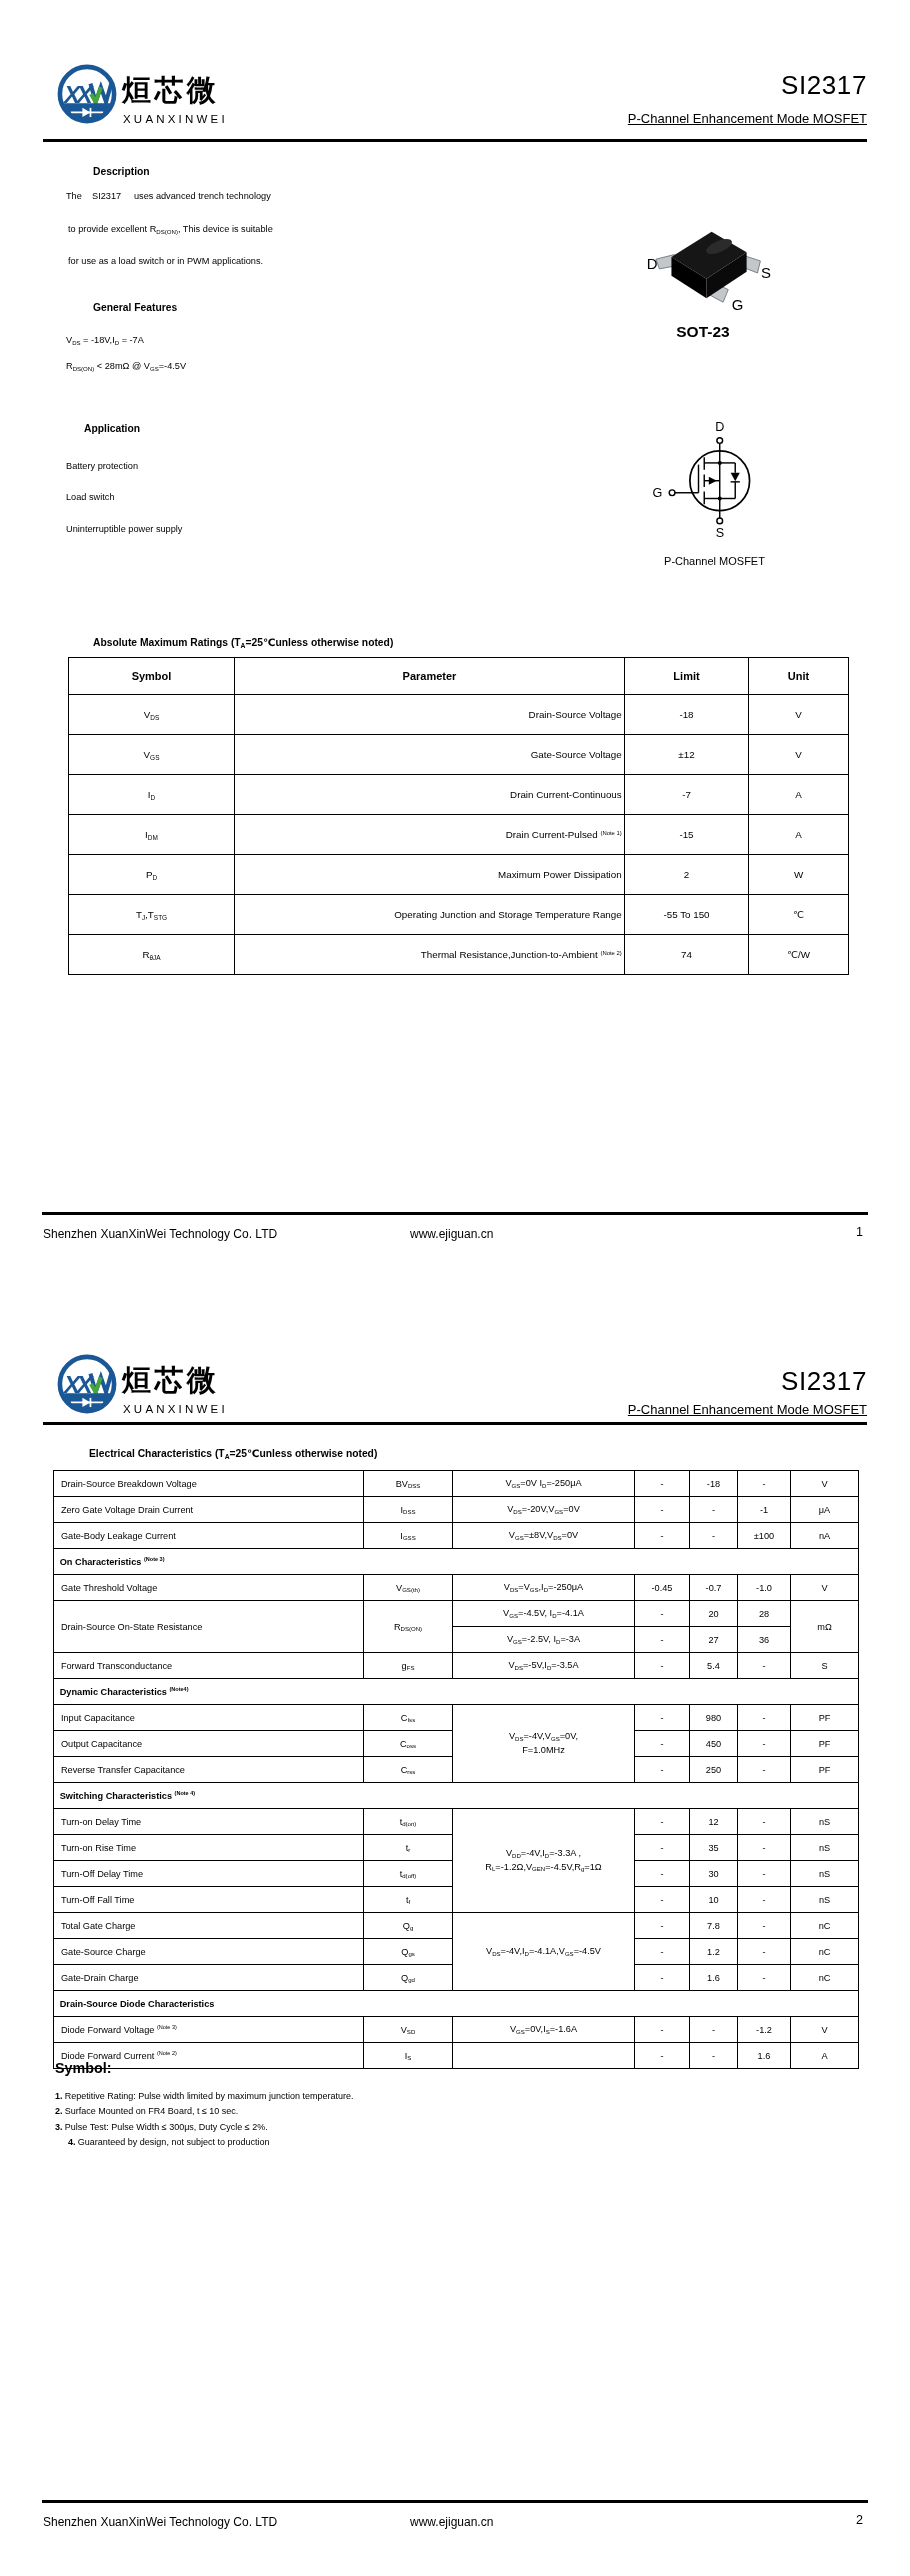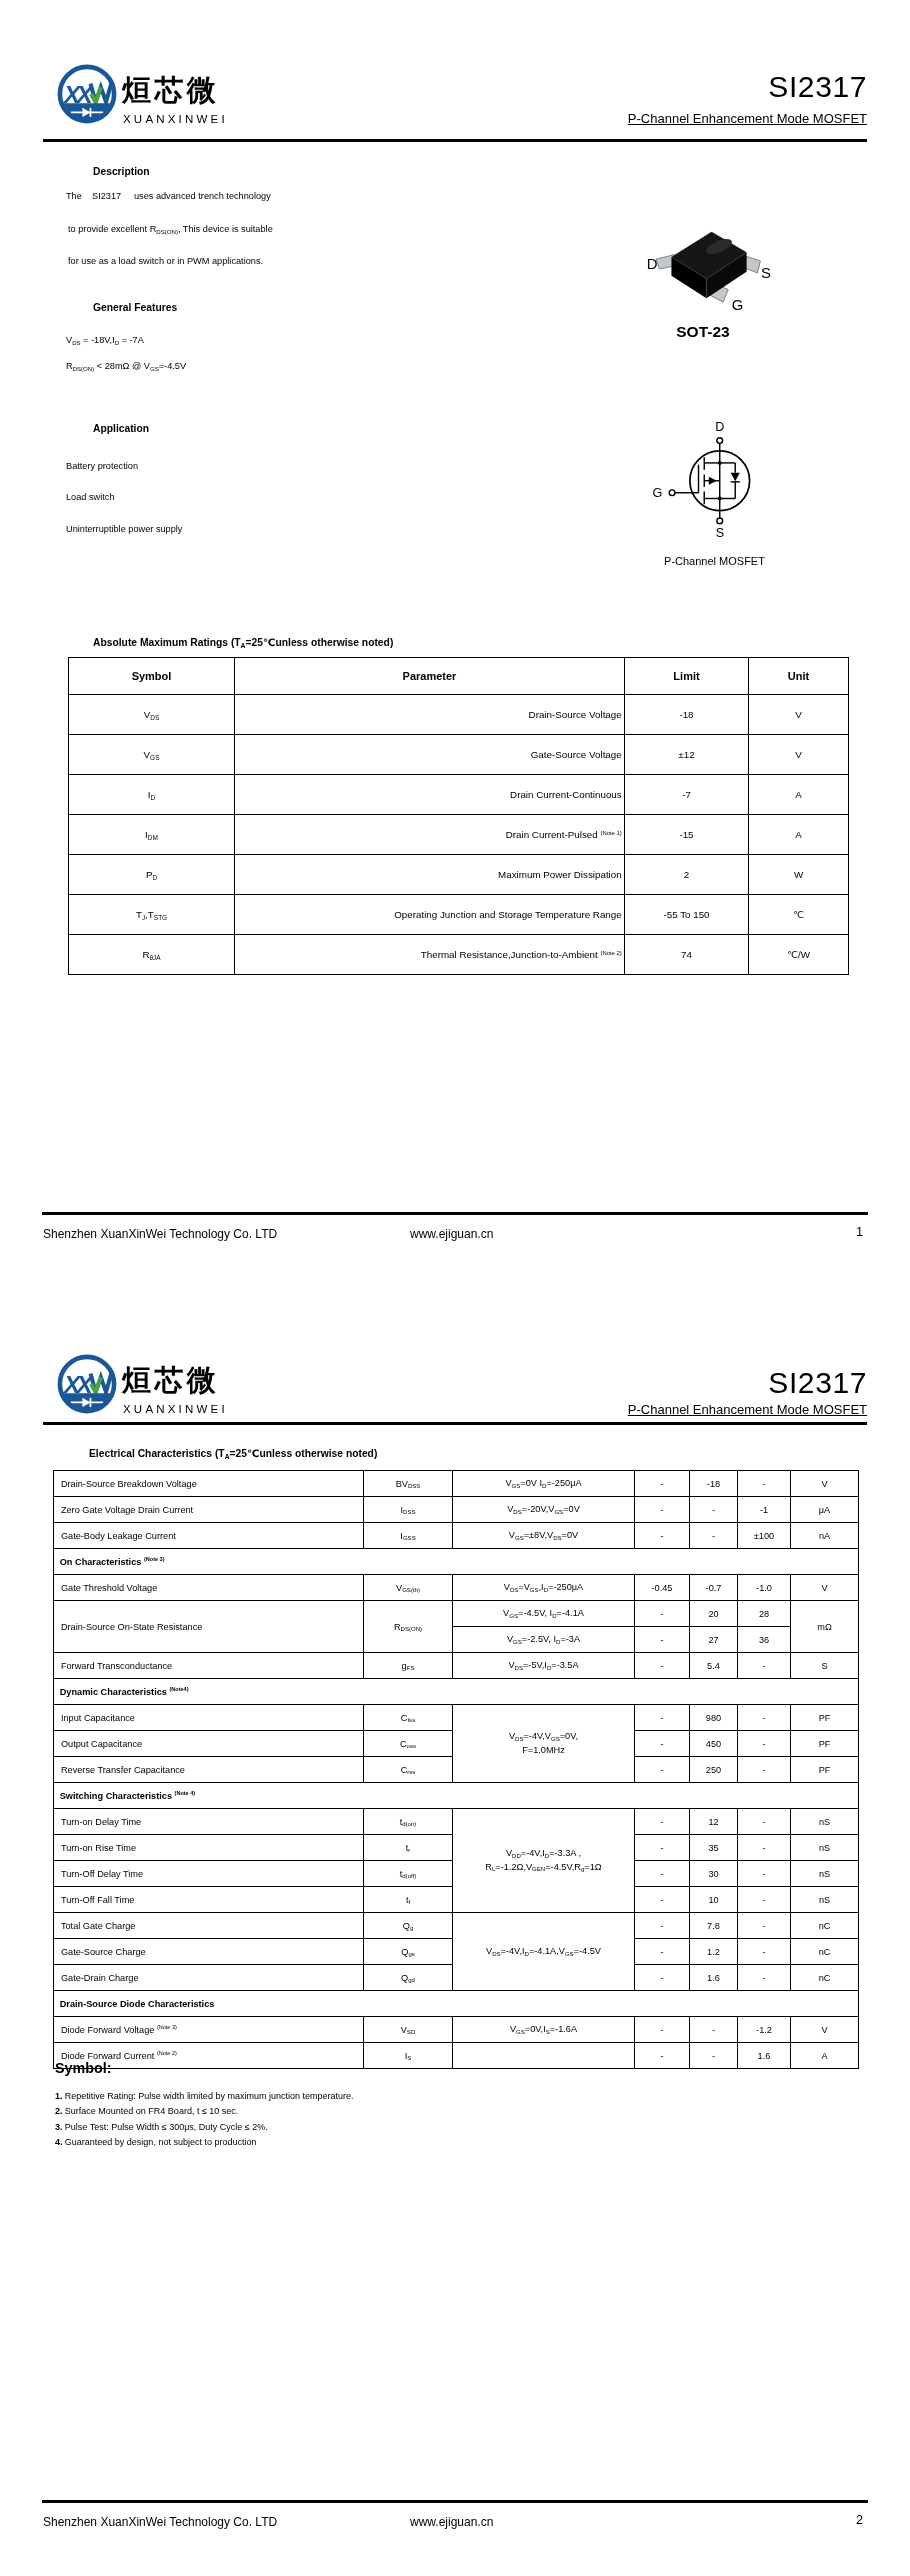--- a/index.html
+++ b/index.html
@@ -2,21 +2,21 @@
 <html style="font-size:9.2px"><head>
 <meta charset="utf-8">
 <style>
   html,body{margin:0;padding:0;background:#fff;}
   body{width:910px;font-family:"Liberation Sans","DejaVu Sans",sans-serif;color:#000;}
   .page{position:relative;width:910px;height:1288px;background:#fff;overflow:hidden;}
   .abs{position:absolute;}
   sub{font-size:66%;vertical-align:baseline;position:relative;top:0.30em;}
   sup{font-size:60%;vertical-align:baseline;position:relative;top:-0.55em;}
   .rule{background:#000;height:3.4px;}
-  .part-number{font-size:30px;letter-spacing:0.6px;margin-left:24px;}
+  .part-number{font-size:26px;letter-spacing:0.6px;margin-left:24px;}
   .subtitle{font-size:13px;text-decoration:underline;}
   .section-heading{font-size:10.3px;font-weight:bold;padding-left:36px;}
   .body-line{font-size:9.2px;white-space:pre-wrap;}
   .brand-cn{font-size:29px;font-weight:bold;letter-spacing:3.4px;line-height:1;}
   .brand-latin{font-size:11.5px;letter-spacing:3.2px;}
   .fig-label-bold{font-size:15.5px;font-weight:bold;text-align:center;}
   .fig-label{font-size:11px;text-align:center;}
   .dt{border-collapse:collapse;table-layout:fixed;}
   .dt td,.dt th{border:1.1px solid #000;text-align:center;vertical-align:middle;padding:0 2.3px;overflow:hidden;}
   .amr-table table{border:1.1px solid #000;width:781px;}
@@ -76,21 +76,21 @@
     <polygon points="65,80 135,36 196,72 126,118" fill="#161616"></polygon>
     <polygon points="65,80 126,118 126,152 65,113" fill="#000"></polygon>
     <polygon points="126,118 196,72 196,106 126,152" fill="#0a0a0a"></polygon>
     <ellipse cx="148" cy="62" rx="24" ry="10" fill="#2b2b2b" transform="rotate(-23 148 62)"></ellipse>
     <text x="22" y="101" font-size="26">D</text>
     <text x="221" y="116" font-size="26">S</text>
     <text x="170" y="172" font-size="26">G</text>
   </svg>
   <div class="abs fig-label-bold" style="left:634px;top:323px;width:138px">SOT-23</div>
 
-  <div class="abs section-heading" style="left:57px;top:423px">Application</div>
+  <div class="abs section-heading" style="left:48px;top:423px">Application</div>
   <div class="abs body-line" style="left:66px;top:461px">Battery protection</div>
   <div class="abs body-line" style="left:66px;top:492px">Load switch</div>
   <div class="abs body-line" style="left:66px;top:524px">Uninterruptible power supply</div>
 
   <svg class="abs" style="left:648px;top:417px" width="132" height="132" viewBox="0 0 230 230">
     <g fill="none" stroke="#000" stroke-width="2.5">
       <circle cx="125" cy="111" r="52" stroke-width="3"></circle>
       <circle cx="125" cy="41" r="5"></circle>
       <line x1="125" y1="46" x2="125" y2="80"></line>
       <line x1="88" y1="83" x2="88" y2="132"></line>
@@ -400,20 +400,20 @@
         <td>A</td>
       </tr>
     </tbody>
       </table>
   </div>
 
   <div class="abs notes-heading" style="left:55px;top:772px">Symbol:</div>
   <div class="abs note-line" style="left:55px;top:803px"><b>1.</b><span>Repetitive Rating: Pulse width limited by maximum junction temperature.</span></div>
   <div class="abs note-line" style="left:55px;top:818px"><b>2.</b><span>Surface Mounted on FR4 Board, t ≤ 10 sec.</span></div>
   <div class="abs note-line" style="left:55px;top:834px"><b>3.</b><span>Pulse Test: Pulse Width ≤ 300μs, Duty Cycle ≤ 2%.</span></div>
-  <div class="abs note-line" style="left:55px;top:849px"><b>4.</b><span>Guaranteed by design, not subject to production</span></div>
+  <div class="abs note-line" style="left:68px;top:849px"><b>4.</b><span>Guaranteed by design, not subject to production</span></div>
 
   <div class="abs rule" style="left:42px;width:826px;top:1212px;height:2.9px"></div>
   <div class="abs footer-text" style="left:43px;top:1227px">Shenzhen XuanXinWei Technology Co. LTD</div>
   <div class="abs footer-text" style="left:410px;top:1227px">www.ejiguan.cn</div>
   <div class="abs footer-page" style="right:47px;top:1225px">2</div>
 </div>
 
 
 </body></html>

